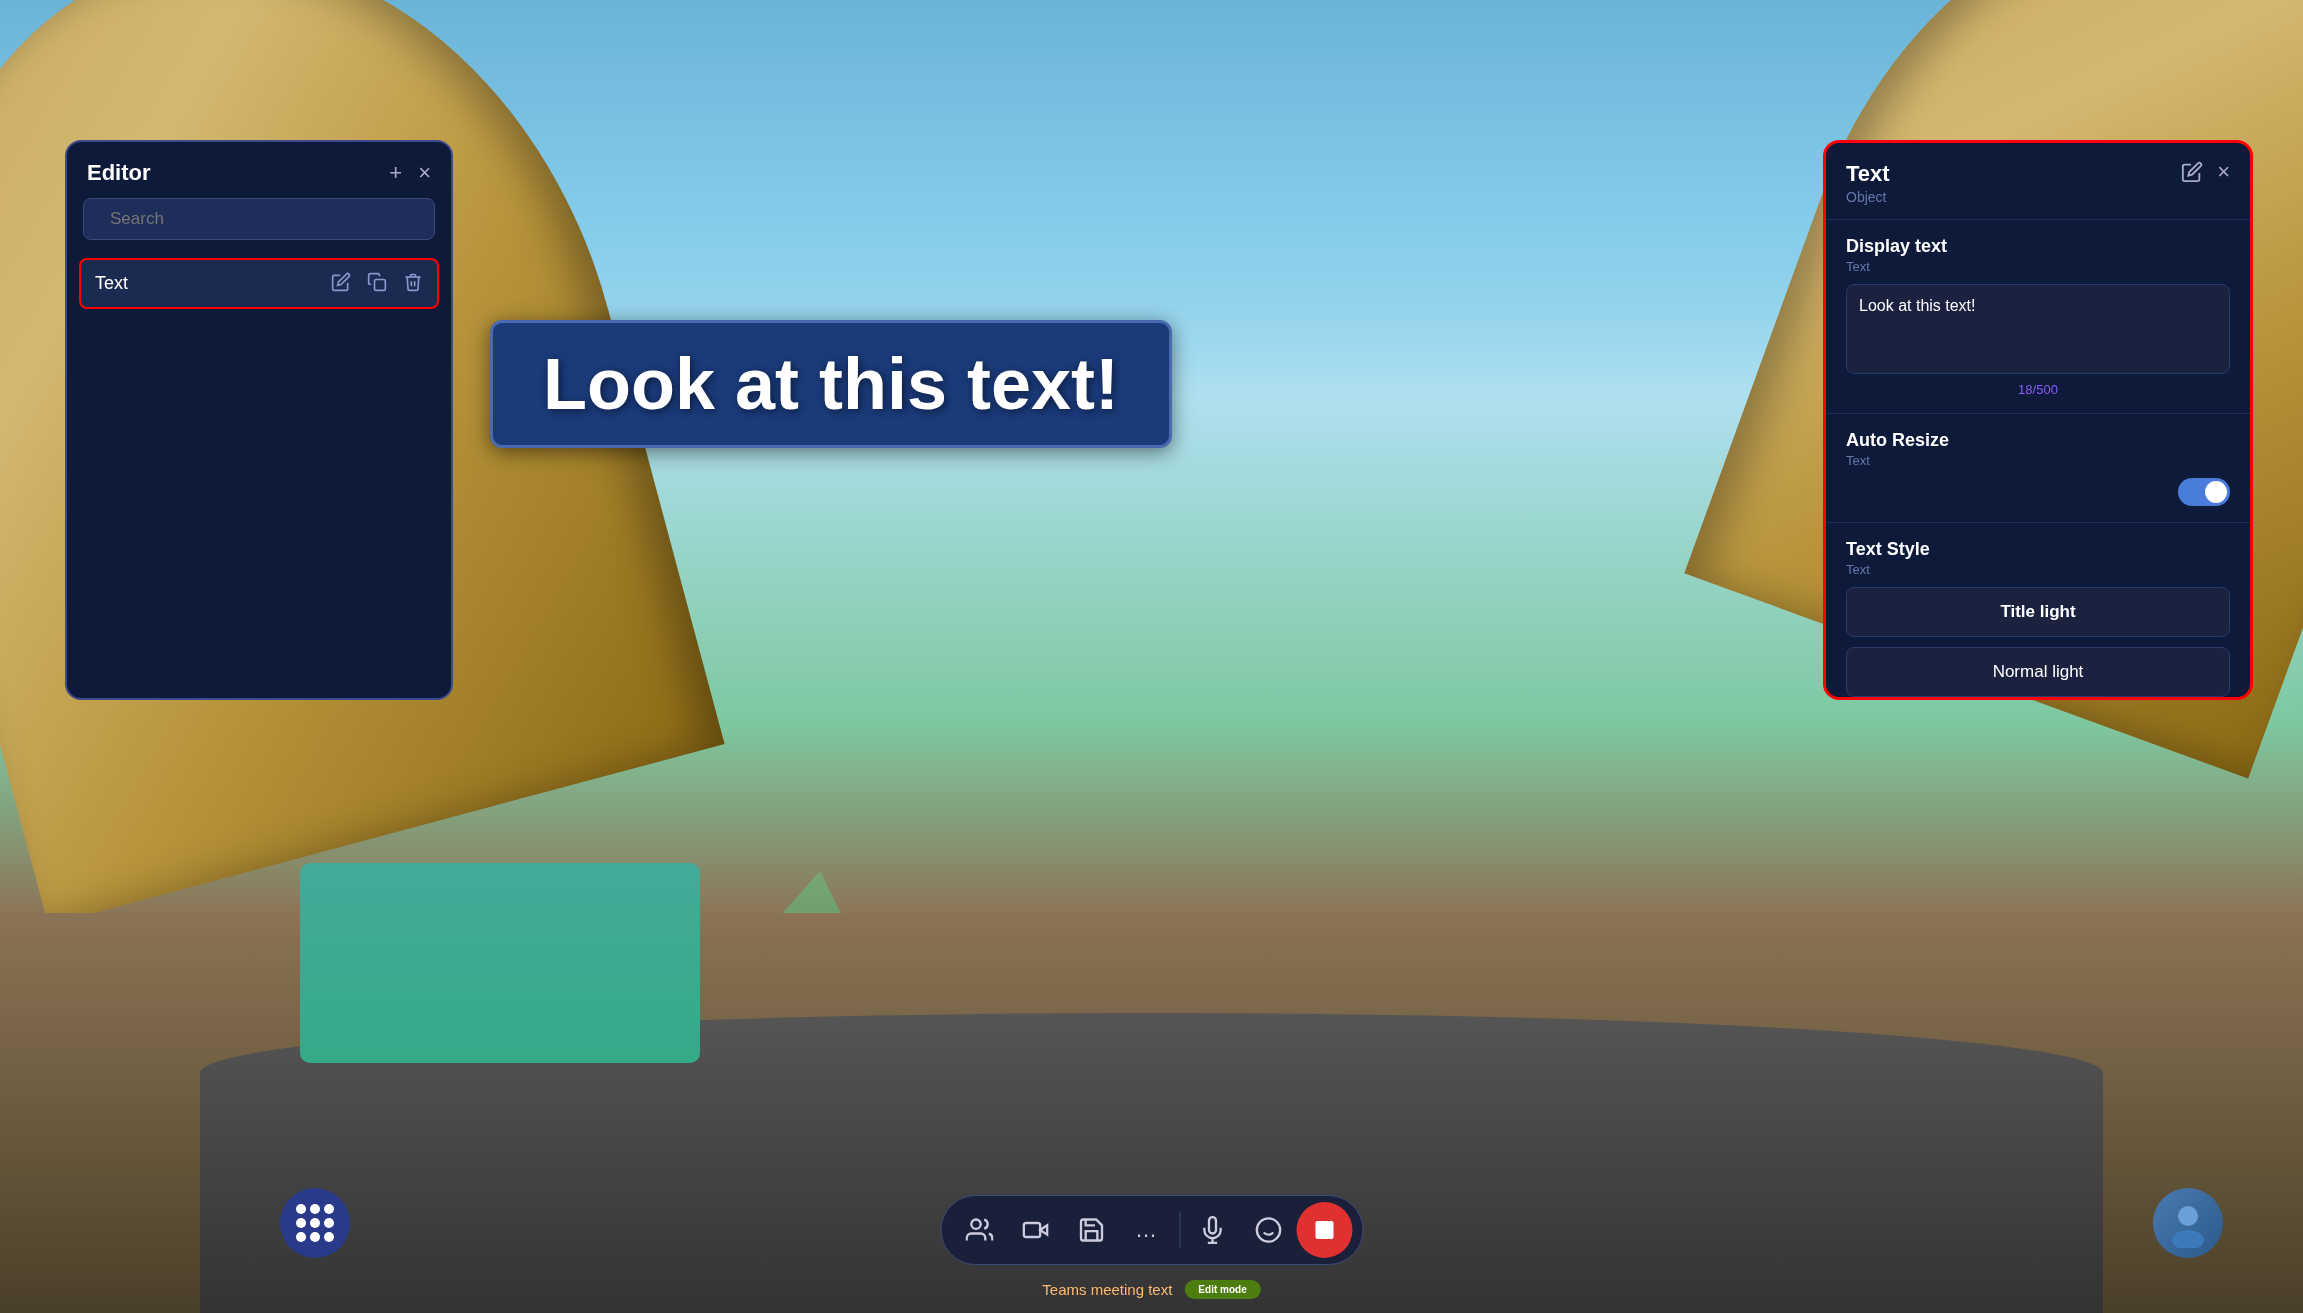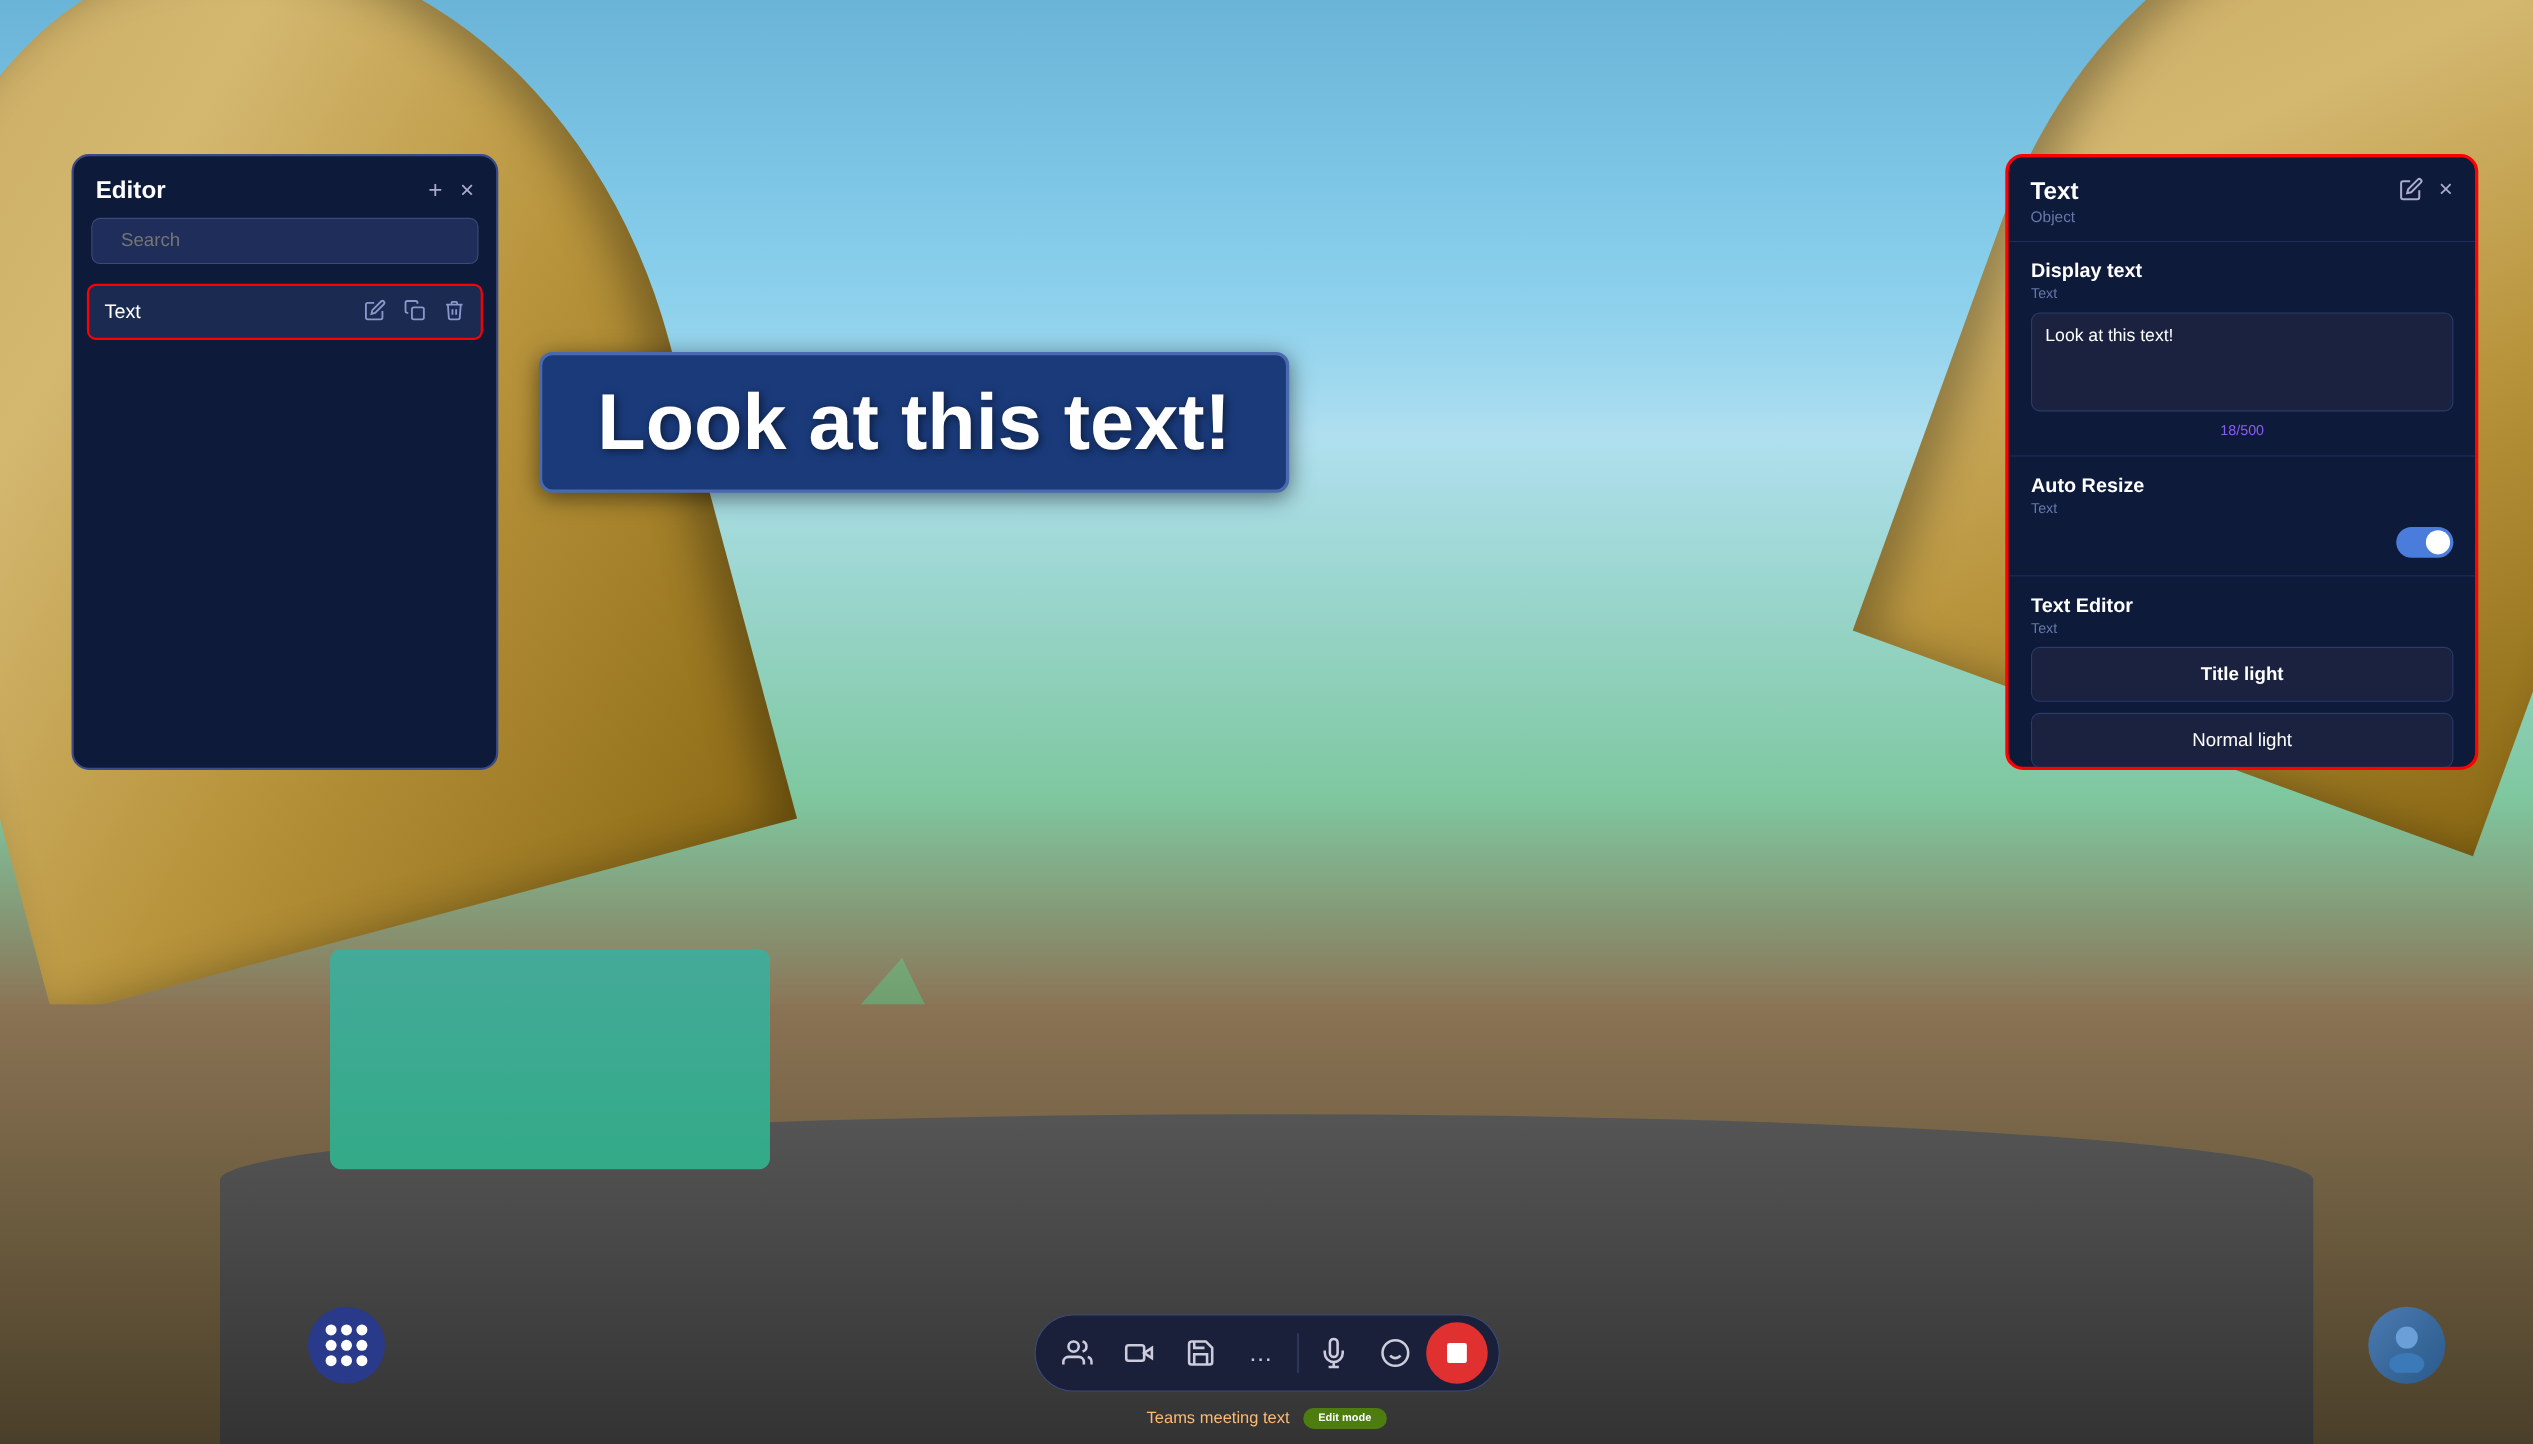--- a/index.html
+++ b/index.html
@@ -501,21 +501,21 @@
     <div class="prop-section">
       <div class="prop-label">Auto Resize</div>
       <div class="prop-sublabel">Text</div>
       <div class="toggle-row">
         <div></div>
         <div class="toggle-switch"></div>
       </div>
     </div>
 
     <div class="prop-section">
-      <div class="prop-label">Text Editor</div>
+      <div class="prop-label">Text Style</div>
       <div class="prop-sublabel">Text</div>
       <div class="style-option bold-option">Title light</div>
       <div class="style-option">Normal light</div>
     </div>
   </div>
 </div>
 
 <div style="position:absolute; bottom:55px; left:280px;">
   <button class="grid-btn">
     <div class="grid-dots">

